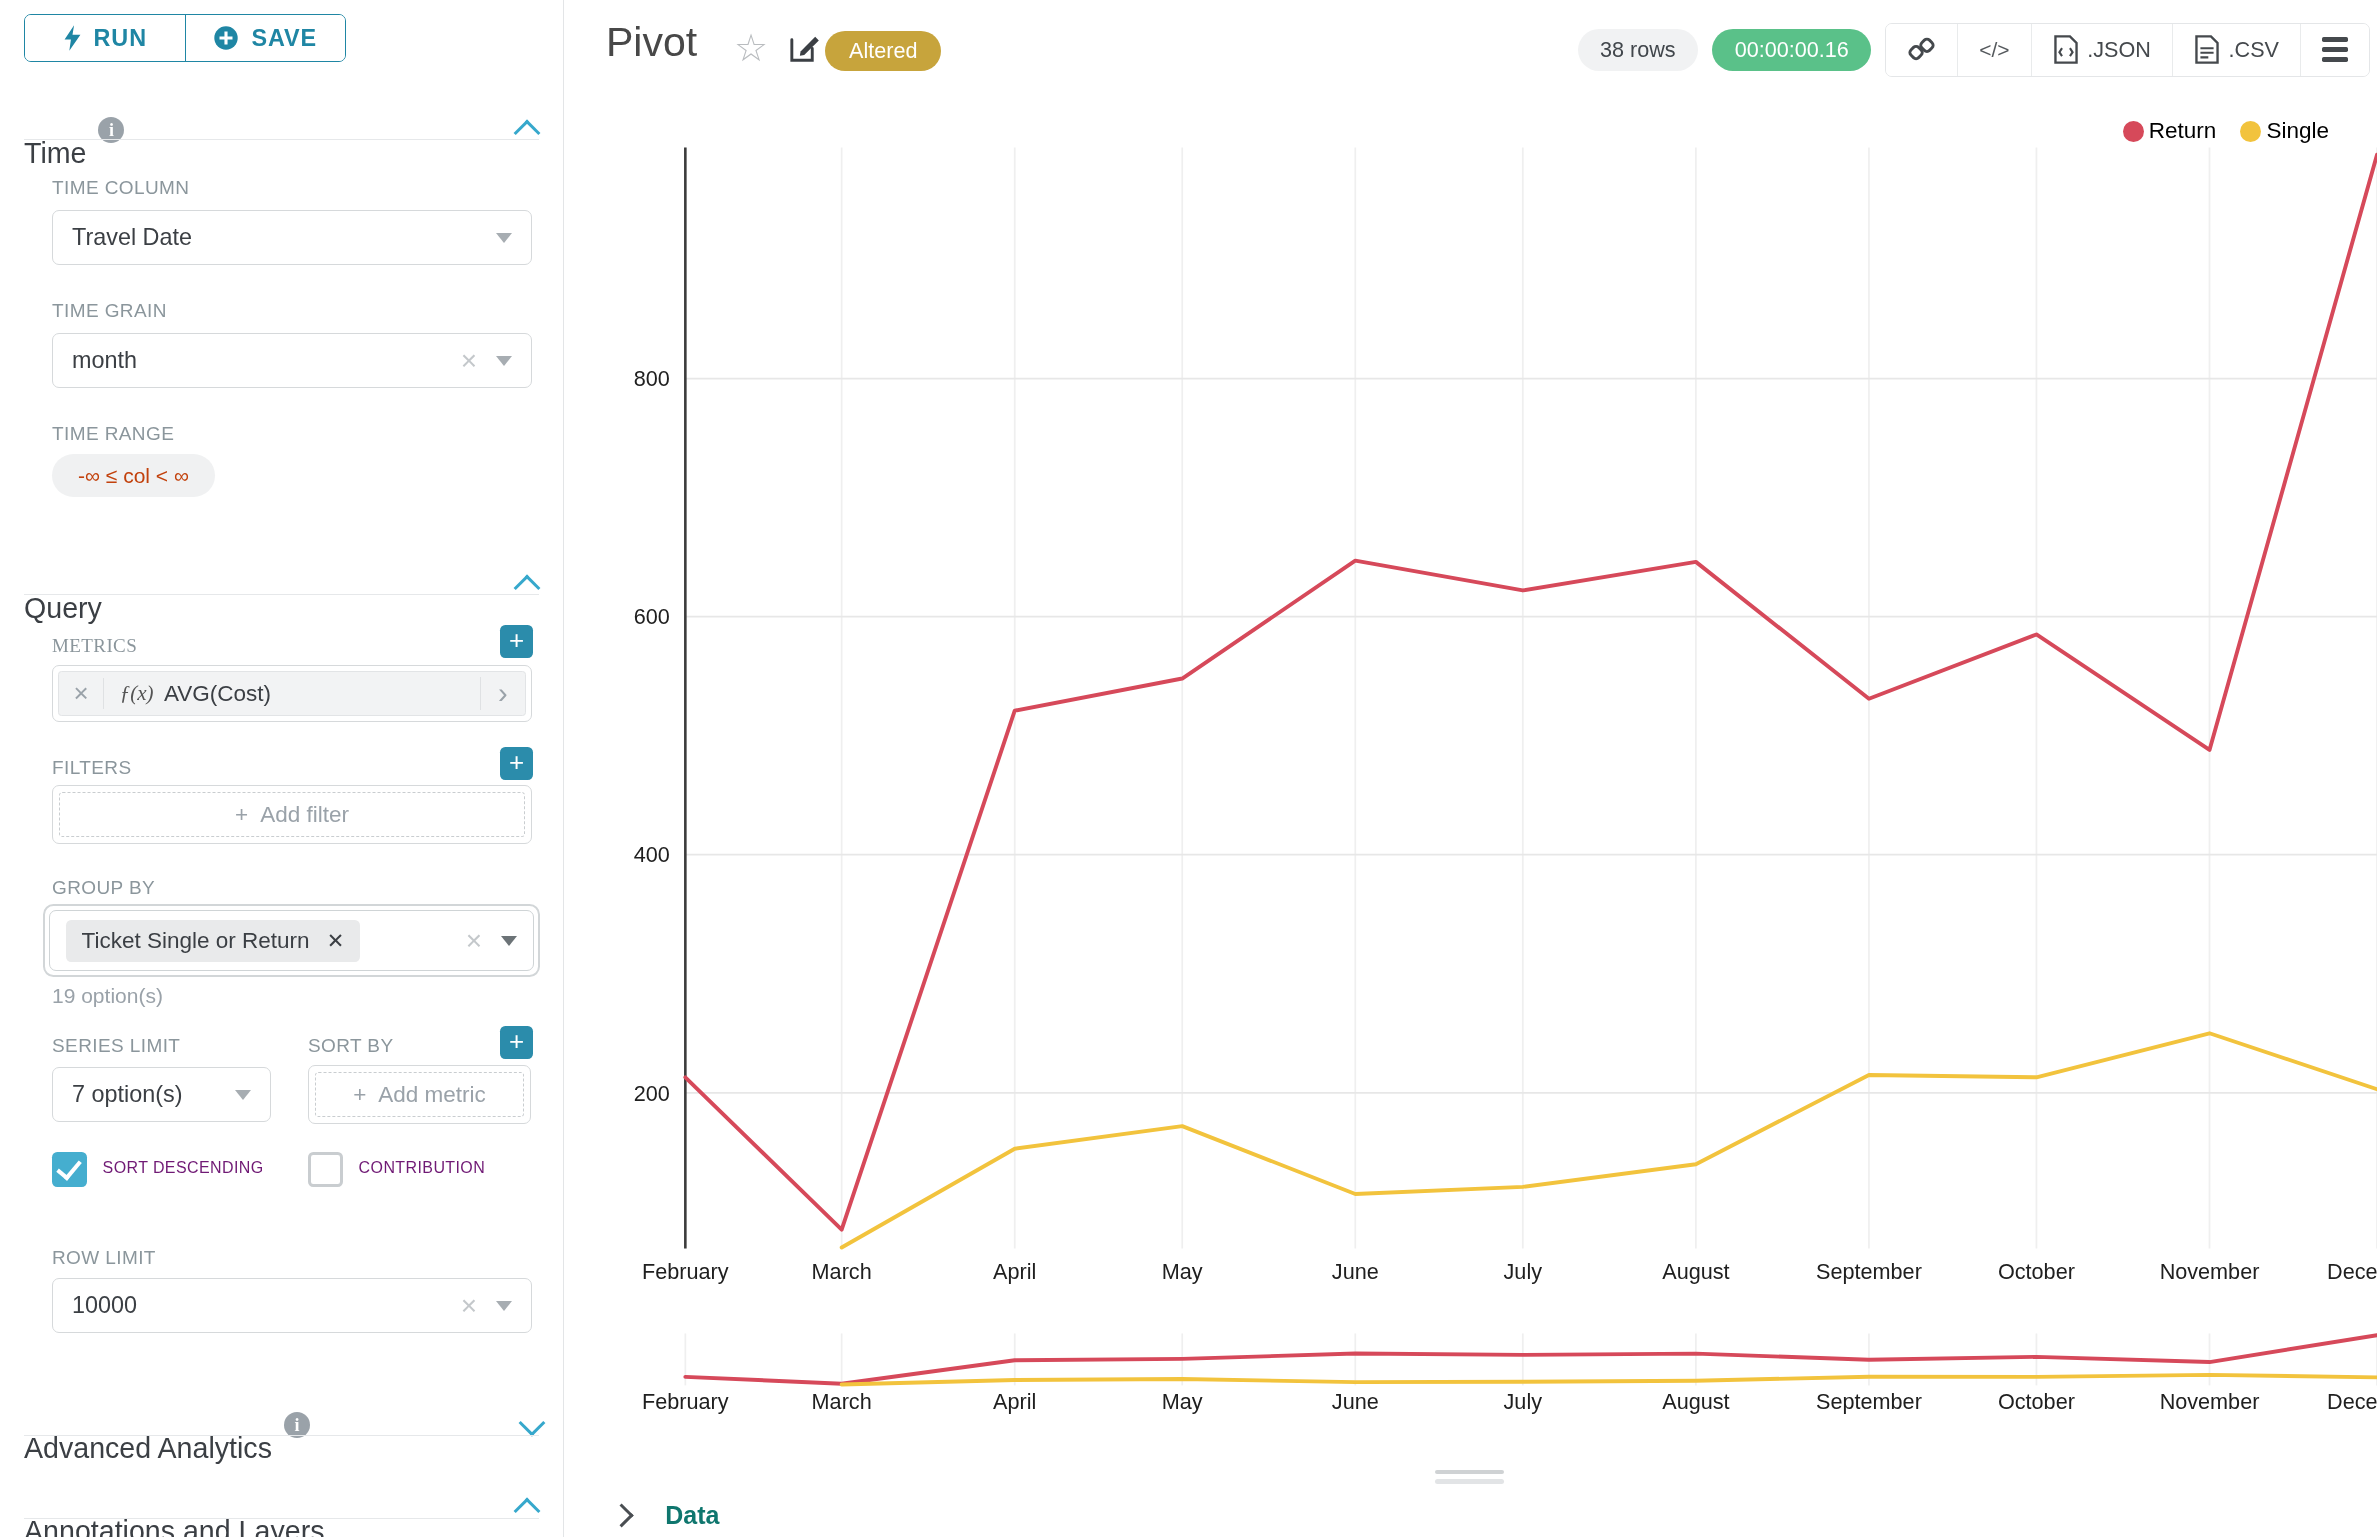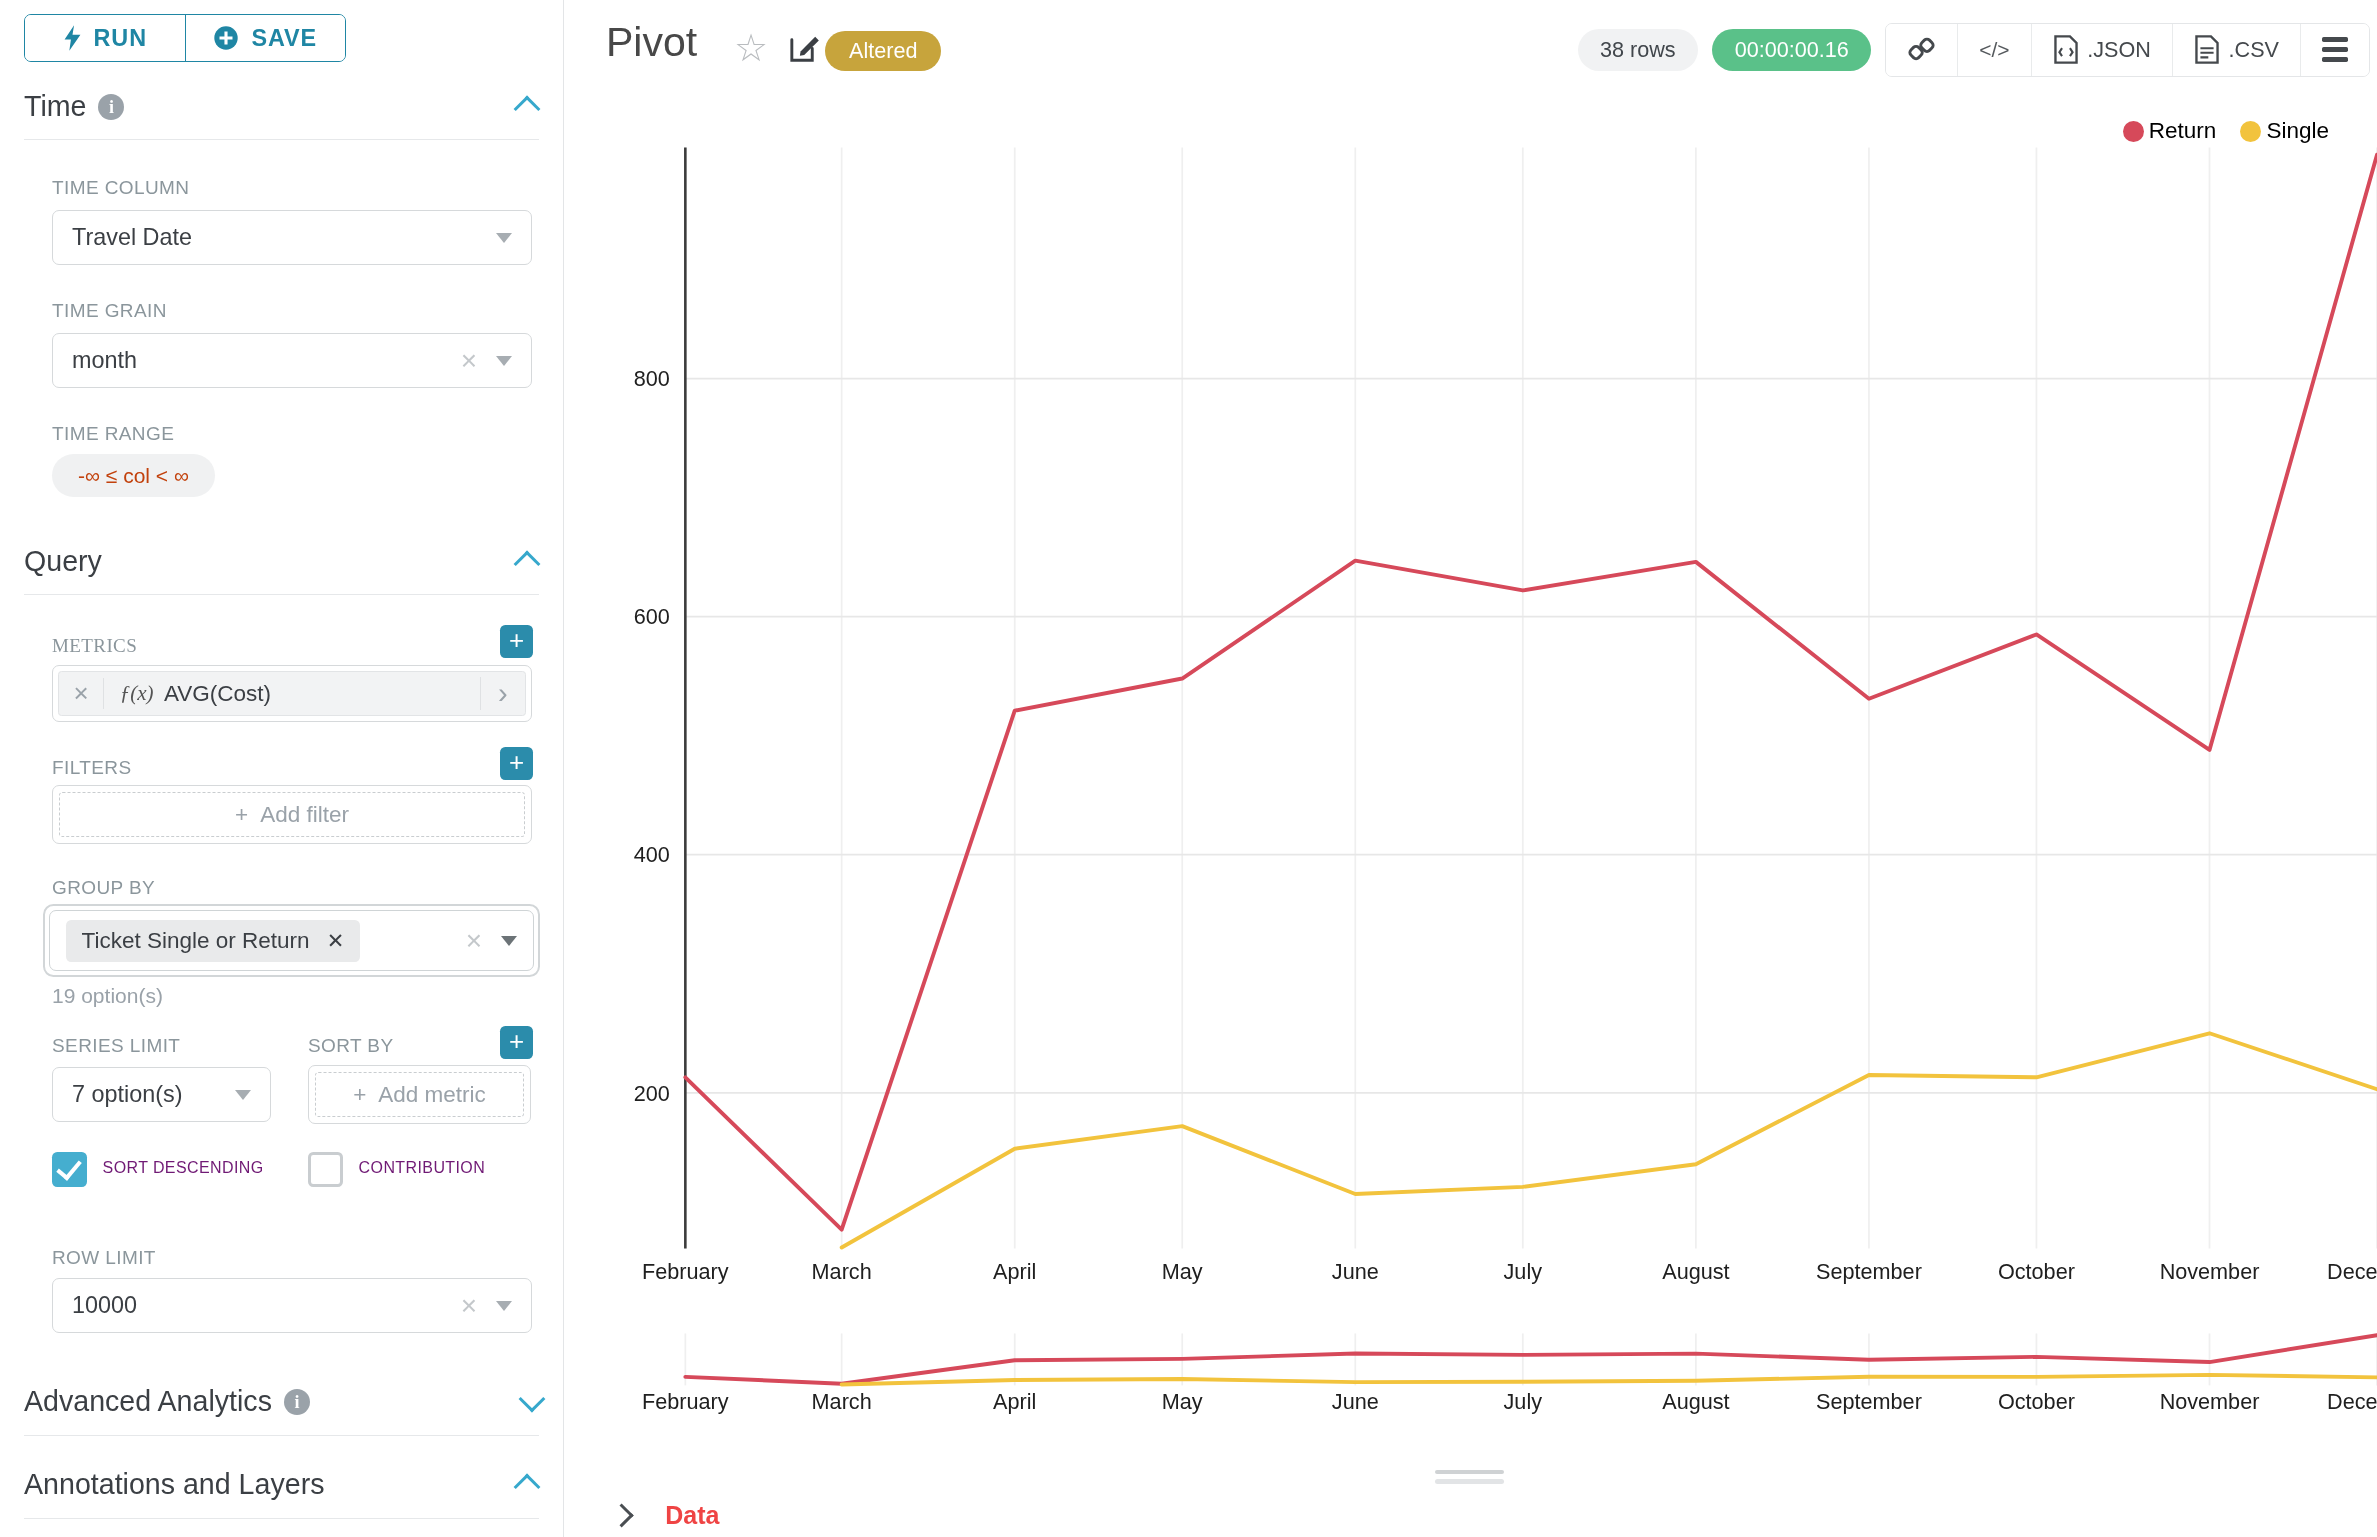--- a/index.html
+++ b/index.html
@@ -7,21 +7,21 @@
   body { font-family:"Liberation Sans","DejaVu Sans",sans-serif; background:#fff; color:#3b3f44; overflow:hidden; position:relative; }
 
   
   .sidebar { position:absolute; left:0; top:0; width:564px; height:1538px; background:#fff; border-right:1.7px solid #e3e5e7; }
 
   .btn-group-top { position:absolute; left:24px; top:14px; width:322px; height:48px; display:flex; border:1.7px solid #1f86a4; border-radius:7px; overflow:hidden; background:#fff; }
   .btn-top { flex:1; display:flex; align-items:center; justify-content:center; gap:12px; color:#1f86a4; font-size:23.4px; font-weight:bold; letter-spacing:0.9px; cursor:pointer; background:#fff; border:none; }
   .btn-top + .btn-top { border-left:1.7px solid #1f86a4; }
 
   .section-head { position:absolute; left:24px; right:24px; display:flex; align-items:center; }
-  .section-title { font-size:28.6px; color:#3b3f44; }
+  .section-title { font-size:28.6px; color:#3b3f44;margin-top:47px; }
   .info-dot { display:inline-block; width:26px; height:26px; margin-left:12px; border-radius:50%; background:#9aa2a9; color:#fff; font-size:18px; font-weight:bold; text-align:center; line-height:26px; font-family:"Liberation Serif",serif; }
   .chev { width:19px; height:19px; border-left:3.5px solid #36a8cc; border-top:3.5px solid #36a8cc; margin-left:auto; }
   .chev.up { transform:rotate(45deg) translateY(3.5px); }
   .chev.down { transform:rotate(-135deg) translateY(3.5px); }
   .hr { position:absolute; left:24px; right:24px; height:0; border-top:1.7px solid #e6e8ea; }
 
   .ctl-label { position:absolute; left:52px; font-size:19px; letter-spacing:0.4px; color:#8b969c; }
   .plus-btn { width:33px; height:33px; background:#2b8cab; color:#fff; border-radius:5.2px; font-size:26px; line-height:31px; text-align:center; cursor:pointer; }
 
   .select { position:absolute; left:52px; width:480px; height:55px; border:1.7px solid #d6d9db; border-radius:7px; background:#fff; display:flex; align-items:center; padding:0 19px; font-size:23.4px; color:#3b3f44; cursor:pointer; }
@@ -76,21 +76,21 @@
   .legend-dot { width:21px; height:21px; border-radius:50%; }
 
   #chart { position:absolute; left:0; top:0; width:1812px; height:1538px; }
 
   .drag-handle { position:absolute; left:870px; top:1470px; width:69px; cursor:row-resize; }
   .drag-handle i { display:block; height:4.3px; border-radius:2.6px; background:#cfd2d4; margin-bottom:5.2px; }
   .drag-handle i:last-child { background:#e2e4e6; }
 
   .data-row { position:absolute; left:48px; top:1501px; display:flex; align-items:center; gap:35px; cursor:pointer; }
   .data-chev { width:17.3px; height:17.3px; border-right:3.5px solid #4a4e52; border-top:3.5px solid #4a4e52; transform:rotate(45deg); }
-  .data-label { font-size:25px; font-weight:bold; color:#ef4444; }
+  .data-label { font-size:25px; font-weight:bold; color:#0f766e; }
 </style>
 </head>
 <body>
 
 <div class="sidebar">
 
   <div class="btn-group-top">
     <button class="btn-top">
       <svg width="19" height="26" viewBox="0 0 12 16">
           <path d="M7 0 L1 9 H5 L4 16 L11 6 H6 Z" fill="#1f86a4"></path>

